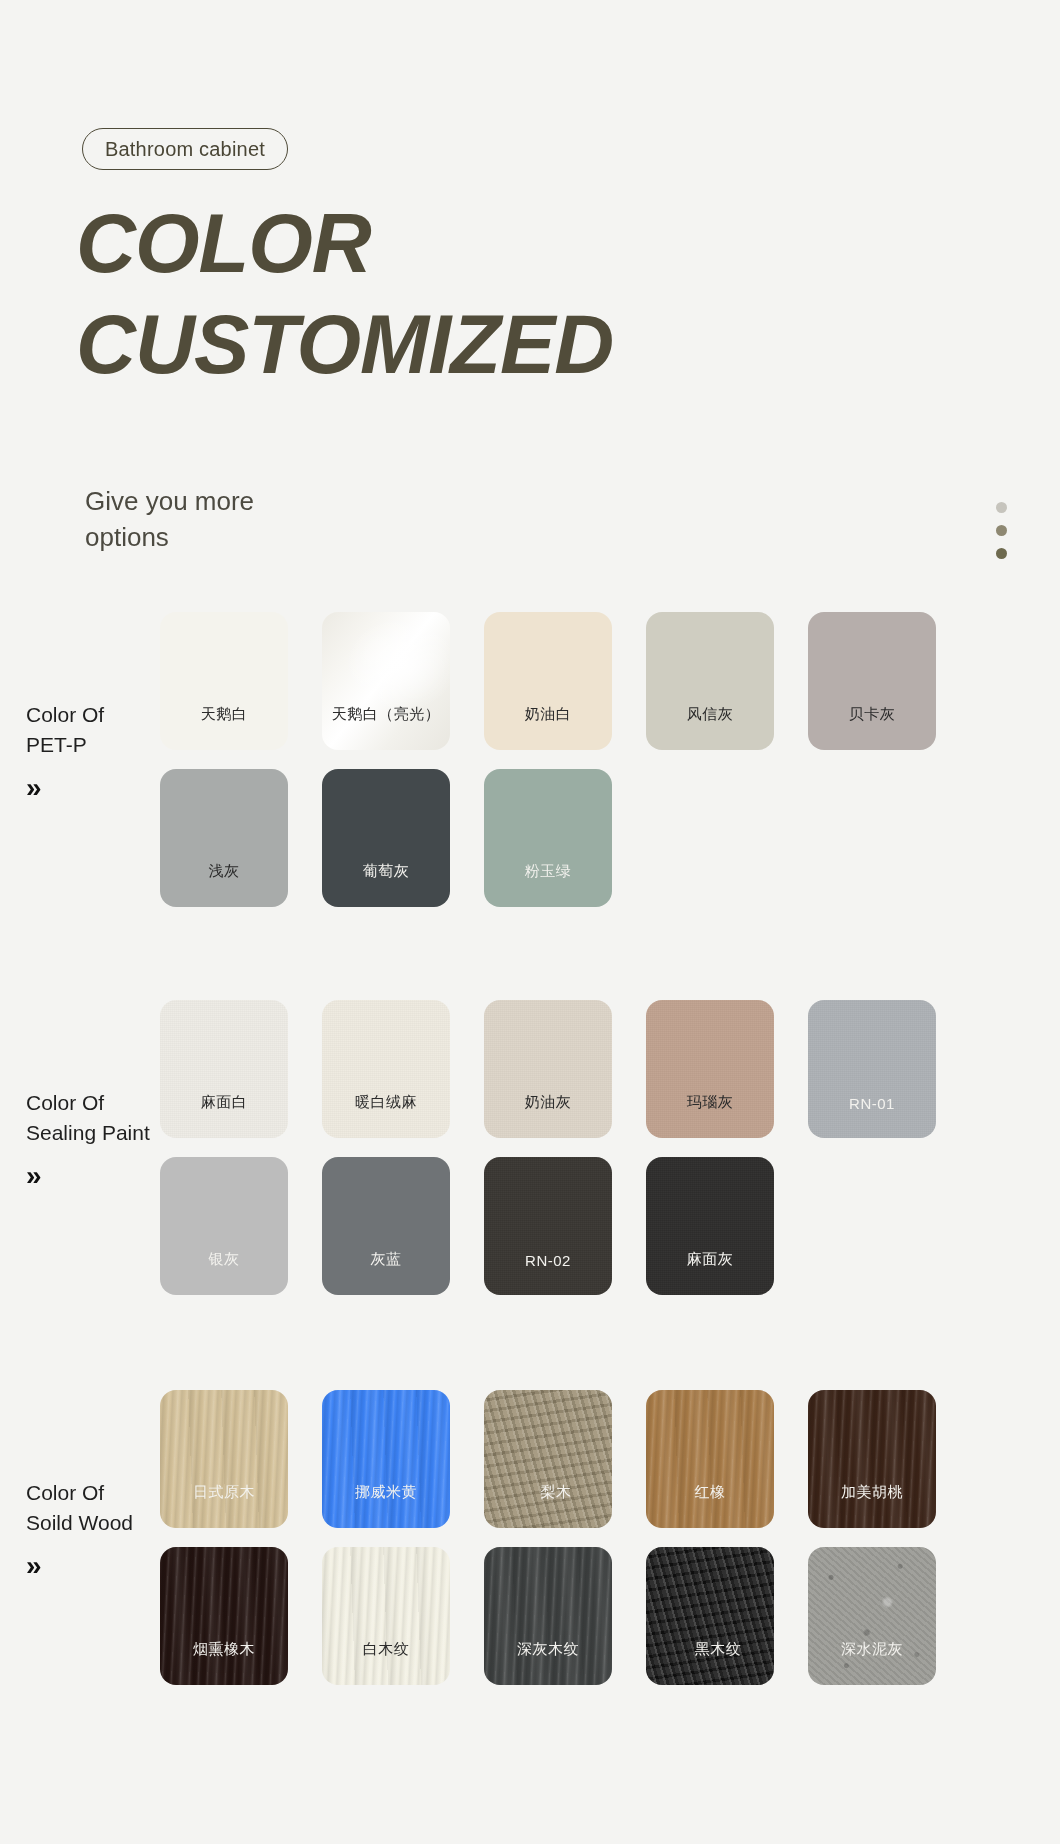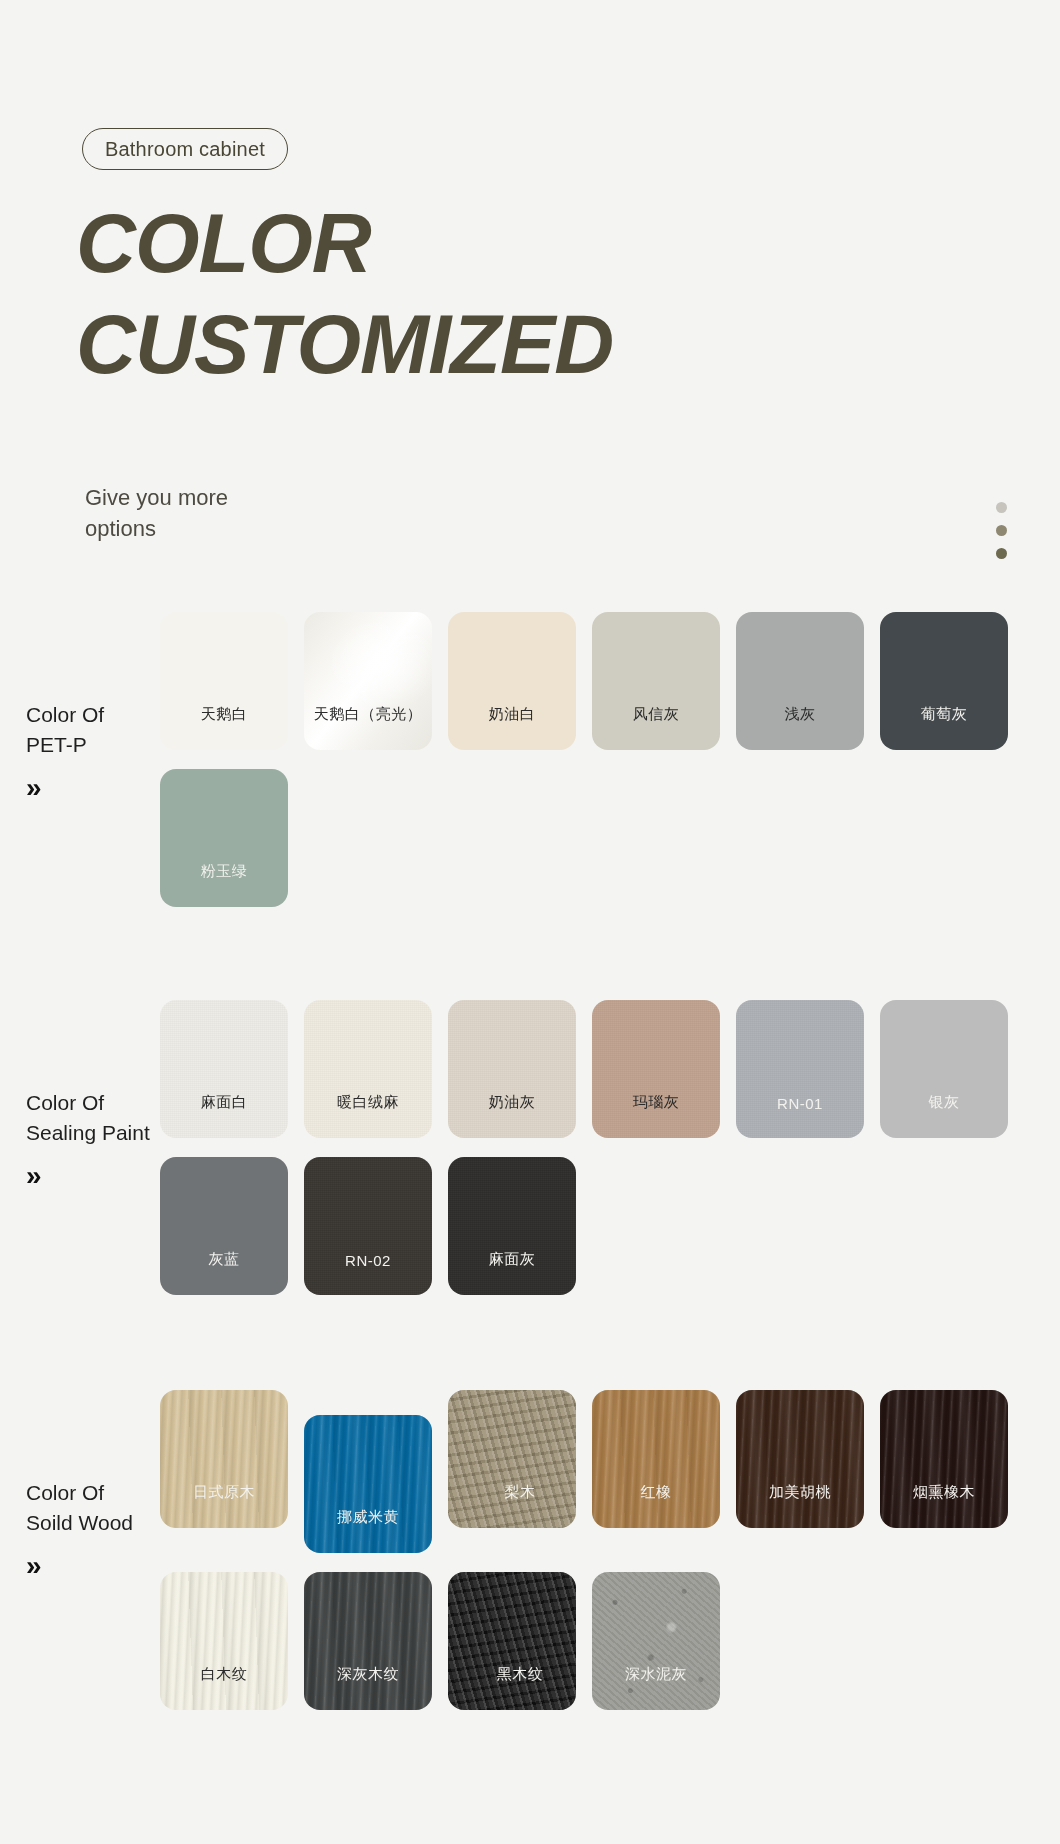--- a/index.html
+++ b/index.html
@@ -50,21 +50,21 @@
     letter-spacing:-1px;
     color:#514c3a;
     font-style:italic;
   }
   .headline .l2{display:block;margin-top:22px;}
 
   .subhead{
     position:absolute;
     left:85px;
     top:483px;
-    font-size:22px;
+    font-size:26px;
     line-height:1.4;
     color:#4c4a41;
     font-weight:400;
   }
 
   .dots{
     position:absolute;
     right:73px;
     top:502px;
     display:flex;
@@ -98,21 +98,21 @@
     line-height:1;
     color:#111;
     font-weight:bold;
   }
 
   .grid{
     position:absolute;
     left:160px;
     display:flex;
     flex-wrap:wrap;
-    gap:19px 16px;
+    gap:19px 34px;
     width:880px;
   }
   .swatch{
     width:128px;
     height:138px;
     border-radius:16px;
     position:relative;
     box-sizing:border-box;
     overflow:hidden;
     flex:0 0 auto;
@@ -233,20 +233,23 @@
         </div>
         <div class="swatch gloss" style="background: rgb(246, 245, 241);">
           <span class="name dark">天鹅白（亮光）</span>
         </div>
         <div class="swatch" style="background: rgb(238, 227, 208);">
           <span class="name dark">奶油白</span>
         </div>
         <div class="swatch" style="background: rgb(207, 205, 193);">
           <span class="name dark">风信灰</span>
         </div>
+        <div class="swatch" style="background: rgb(182, 174, 171);">
+          <span class="name dark">贝卡灰</span>
+        </div>
         <div class="swatch" style="background: rgb(168, 171, 170);">
           <span class="name dark">浅灰</span>
         </div>
         <div class="swatch" style="background: rgb(67, 73, 76);">
           <span class="name light">葡萄灰</span>
         </div>
         <div class="swatch" style="background: rgb(154, 173, 163);">
           <span class="name light">粉玉绿</span>
         </div>
       </div>
@@ -292,21 +295,21 @@
   <div class="section" style="top:1390px;height:340px;">
     <div class="sec-label" style="top:88px;">
       <div>Color Of</div>
       <div>Soild Wood</div>
       <span class="chev">»</span>
     </div>
     <div class="grid" style="top:0;">
         <div class="swatch wood" style="background: rgb(213, 194, 154);">
           <span class="name light">日式原木</span>
         </div>
-        <div class="swatch wood" style="background: #0369a1; margin-top: 25px;">
+        <div class="swatch wood" style="background: #3b82f6;">
           <span class="name light">挪威米黄</span>
         </div>
         <div class="swatch crossgrain" style="background: rgb(155, 142, 114);">
           <span class="name light">梨木</span>
         </div>
         <div class="swatch wood" style="background: rgb(168, 123, 71);">
           <span class="name light">红橡</span>
         </div>
         <div class="swatch wood" style="background: rgb(59, 35, 23);">
           <span class="name light">加美胡桃</span>

